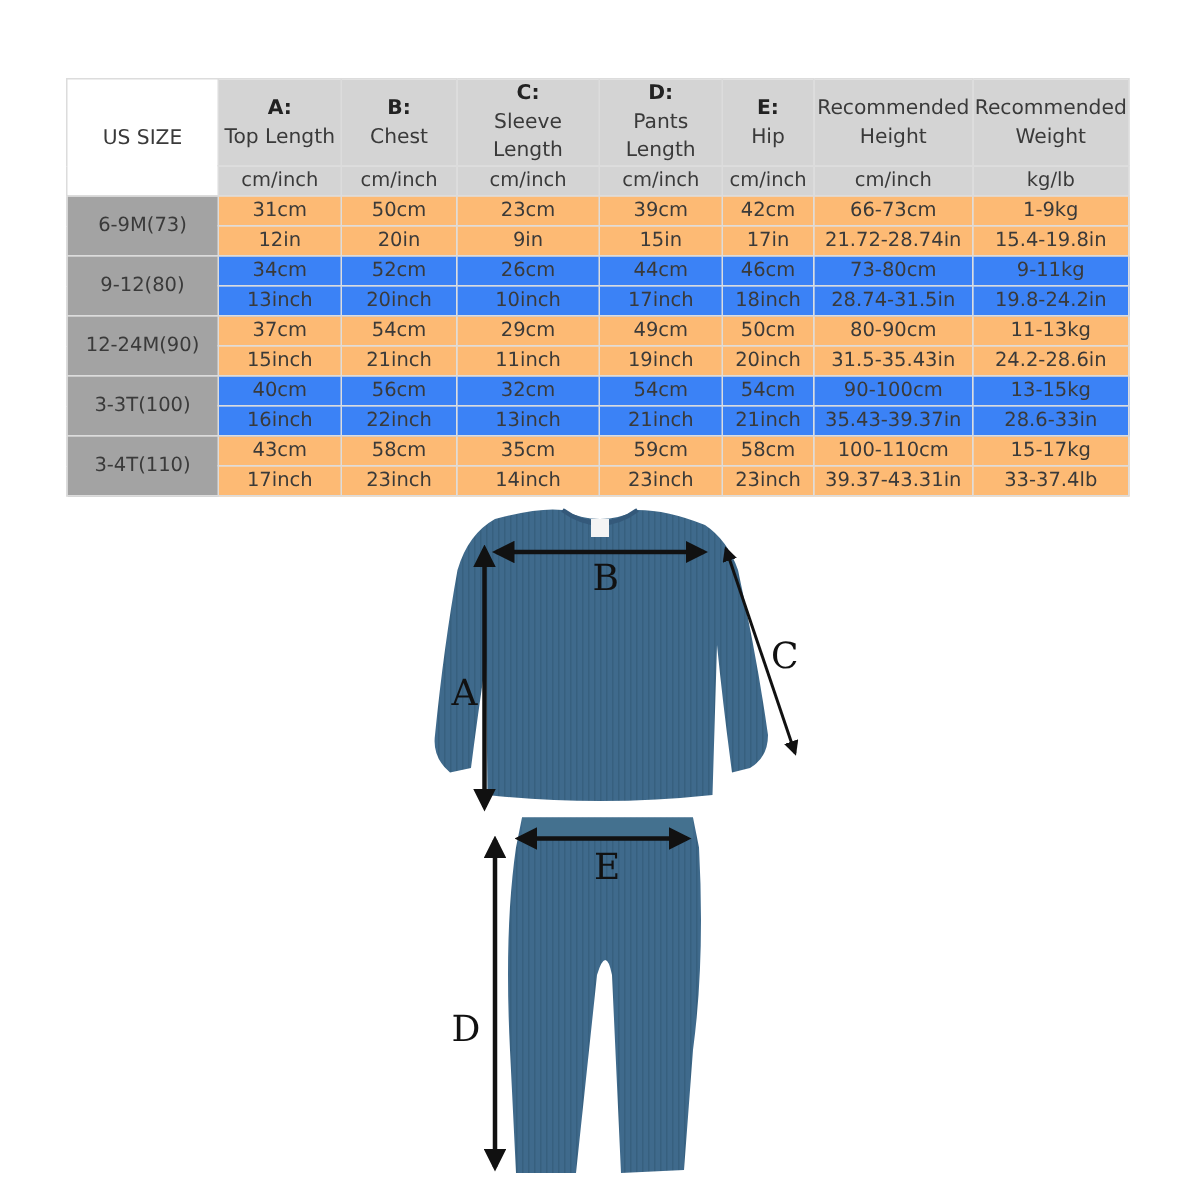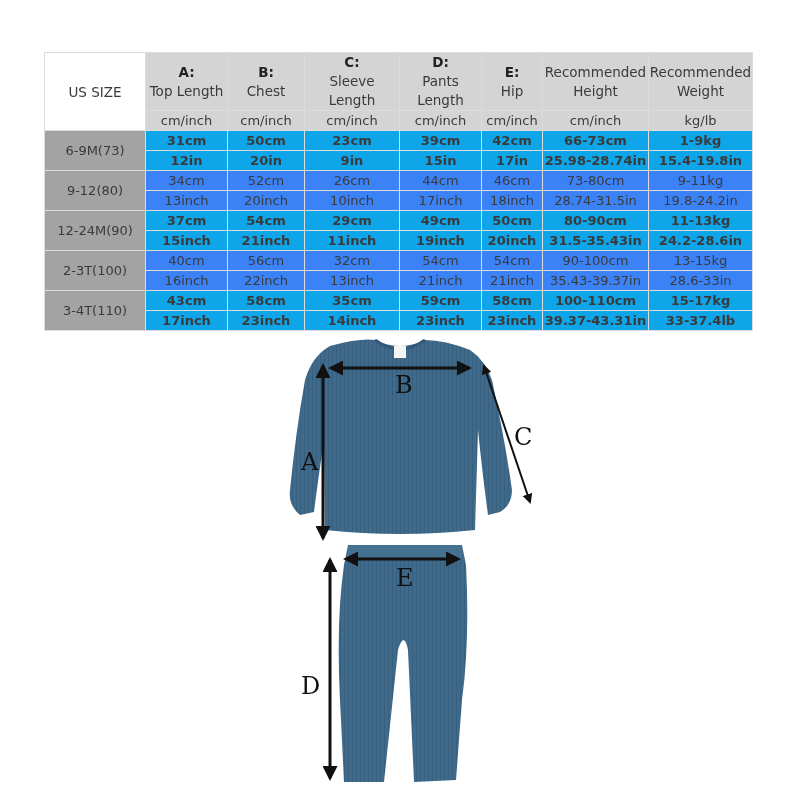--- a/index.html
+++ b/index.html
@@ -9,21 +9,21 @@
                 table-layout: fixed; font-size: 13px; }
   #size-table td, #size-table th { border: 1px solid #dcdcdc; text-align: center;
                 padding: 0; font-weight: normal; color: #3a3a3a; line-height: 18px; }
   #size-table th.hdr { background: #d4d4d4; height: 57px; font-size: 13.5px; line-height: 19px; }
   #size-table th.hdr b { display: block; font-weight: bold; color: #222; }
   #size-table th.unit { background: #d4d4d4; height: 19px; font-size: 13px; }
   #size-table th.size-hdr { background: #ffffff; font-size: 13.5px; margin-left: 18px; }
   #size-table td.size { background: #a3a3a3; font-size: 13px; }
   #size-table td { height: 19px; }
   #size-table tr.shaded td.val { background: #3b82f6; }
-  #size-table tr.plain td.val { background: #0ea5e9; font-weight: bold; }
+  #size-table tr.plain td.val { background: #fdba74; }
   #garment { position: absolute; left: 280px; top: 330px; width: 260px; height: 470px; }
 </style>
 </head>
 <body>
 
 <table id="size-table">
   <colgroup>
     <col style="width:101px">
       <col style="width:82px">
       <col style="width:77px">
@@ -64,21 +64,21 @@
         <td class="val">42cm</td>
         <td class="val">66-73cm</td>
         <td class="val">1-9kg</td>
       </tr>
       <tr class="plain">
         <td class="val">12in</td>
         <td class="val">20in</td>
         <td class="val">9in</td>
         <td class="val">15in</td>
         <td class="val">17in</td>
-        <td class="val">25.98-28.74in</td>
+        <td class="val">21.72-28.74in</td>
         <td class="val">15.4-19.8in</td>
       </tr>
       <tr class="shaded">
         <td class="size" rowspan="2">9-12(80)</td>
         <td class="val">34cm</td>
         <td class="val">52cm</td>
         <td class="val">26cm</td>
         <td class="val">44cm</td>
         <td class="val">46cm</td>
         <td class="val">73-80cm</td>
@@ -106,21 +106,21 @@
       <tr class="plain">
         <td class="val">15inch</td>
         <td class="val">21inch</td>
         <td class="val">11inch</td>
         <td class="val">19inch</td>
         <td class="val">20inch</td>
         <td class="val">31.5-35.43in</td>
         <td class="val">24.2-28.6in</td>
       </tr>
       <tr class="shaded">
-        <td class="size" rowspan="2">2-3T(100)</td>
+        <td class="size" rowspan="2">3-3T(100)</td>
         <td class="val">40cm</td>
         <td class="val">56cm</td>
         <td class="val">32cm</td>
         <td class="val">54cm</td>
         <td class="val">54cm</td>
         <td class="val">90-100cm</td>
         <td class="val">13-15kg</td>
       </tr>
       <tr class="shaded">
         <td class="val">16inch</td>

